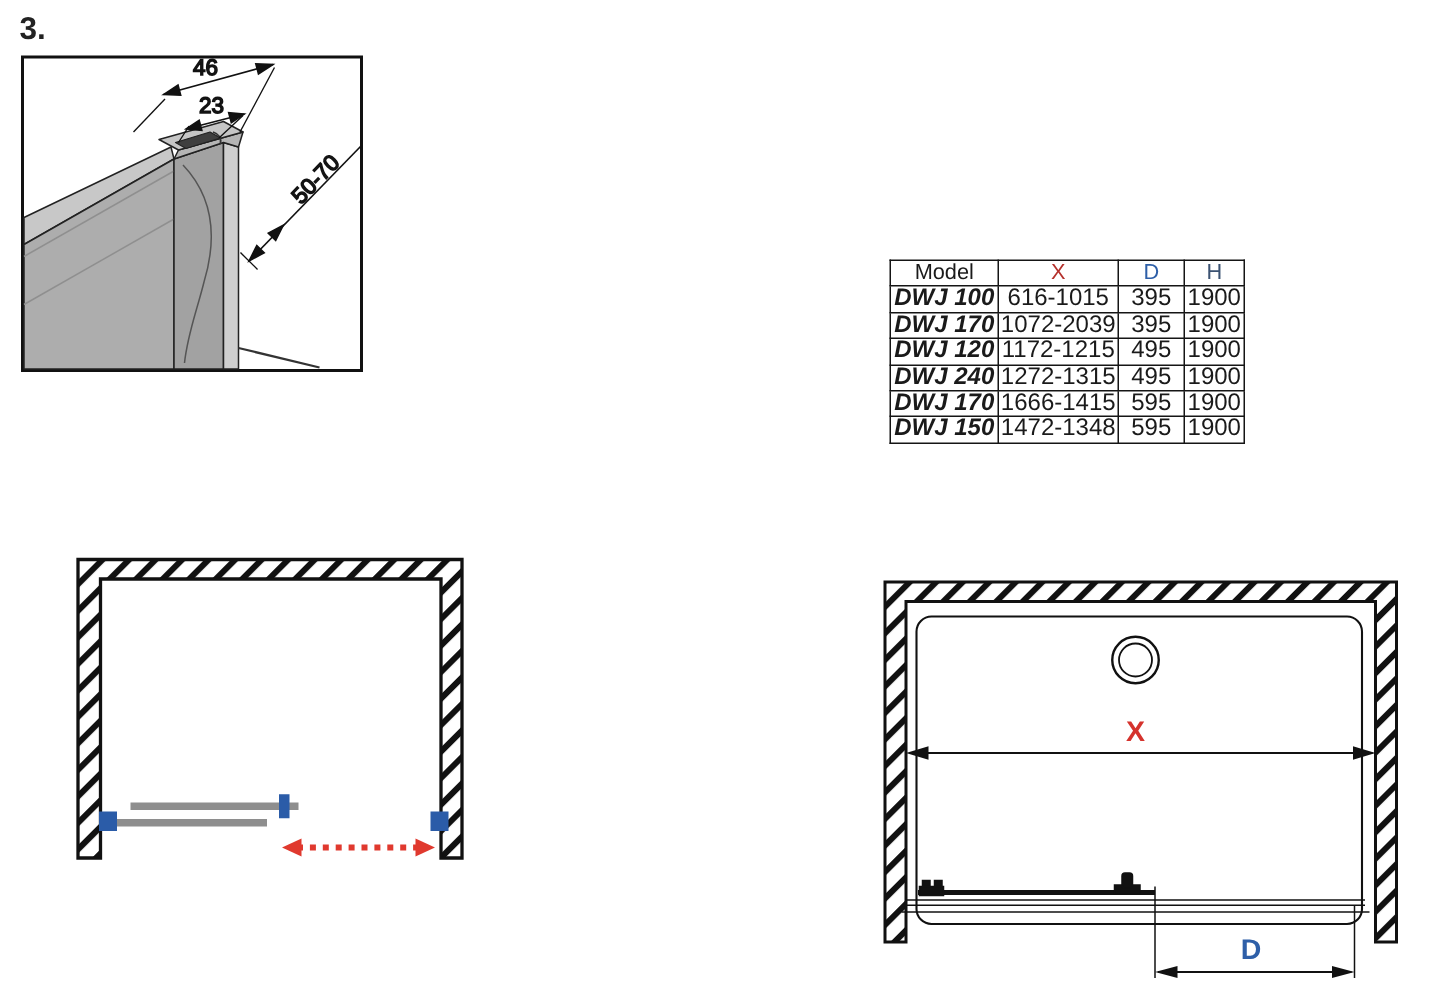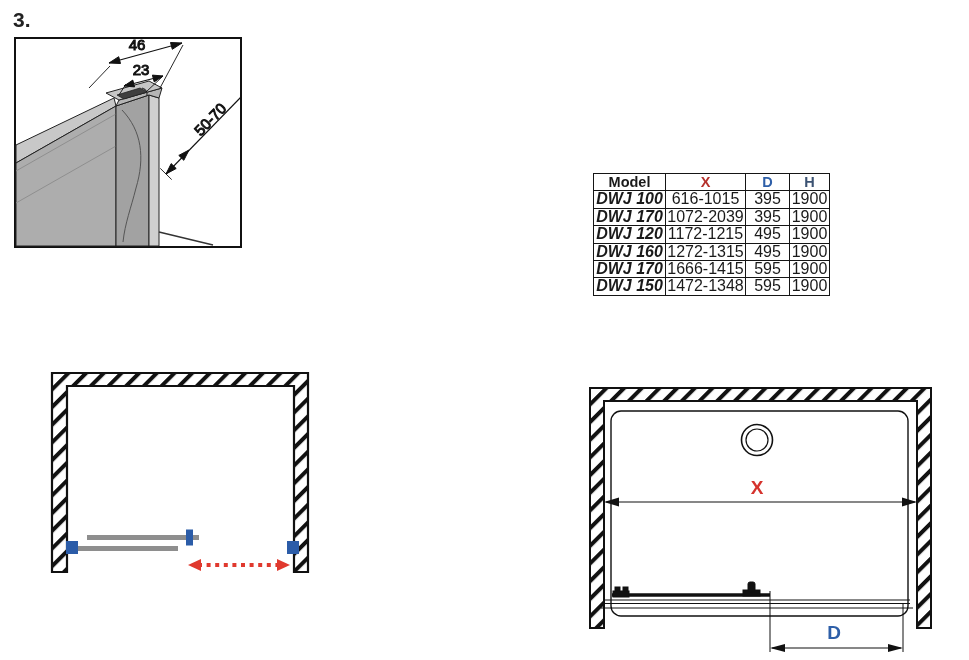--- a/index.html
+++ b/index.html
@@ -11,21 +11,21 @@
   .svg-abs{position:absolute;}
   #detail-svg{left:14px;top:36px;}
   #plan-svg{left:50px;top:371px;}
   #front-svg{left:588px;top:386px;}
 
   
   table.spec{position:absolute;left:593px;top:173px;border-collapse:collapse;
              background:#fff;table-layout:fixed;}
   table.spec th,table.spec td{border:1.7px solid #151515;text-align:center;vertical-align:middle;
              padding:0;height:16.4px;line-height:16.4px;font-size:16px;white-space:nowrap;}
-  table.spec th{font-size:14.5px;font-weight:700;}
+  table.spec th{font-size:14.5px;font-weight:400;}
   .col-model{width:72px;} .col-x{width:80px;} .col-d{width:44px;} .col-h{width:40px;}
   th.hx{color:#b5312c;font-weight:600;}
   th.hd{color:#2e5fa8;font-weight:600;}
   th.hh{color:#3b5272;font-weight:600;}
   td.model-cell{font-weight:700;font-style:italic;font-size:13px;}
 
   svg text{font-family:"Liberation Sans",sans-serif;}
   .dim-text{font-size:15px;fill:#1a1a1a;}
   .big-dim{font-size:19px;font-weight:600;}
 </style>
@@ -115,21 +115,21 @@
     <td>395</td>
     <td>1900</td>
   </tr>
   <tr>
     <td class="model-cell">DWJ 120</td>
     <td>1172-1215</td>
     <td>495</td>
     <td>1900</td>
   </tr>
   <tr>
-    <td class="model-cell">DWJ 160</td>
+    <td class="model-cell">DWJ 240</td>
     <td>1272-1315</td>
     <td>495</td>
     <td>1900</td>
   </tr>
   <tr>
     <td class="model-cell">DWJ 170</td>
     <td>1666-1415</td>
     <td>595</td>
     <td>1900</td>
   </tr>

